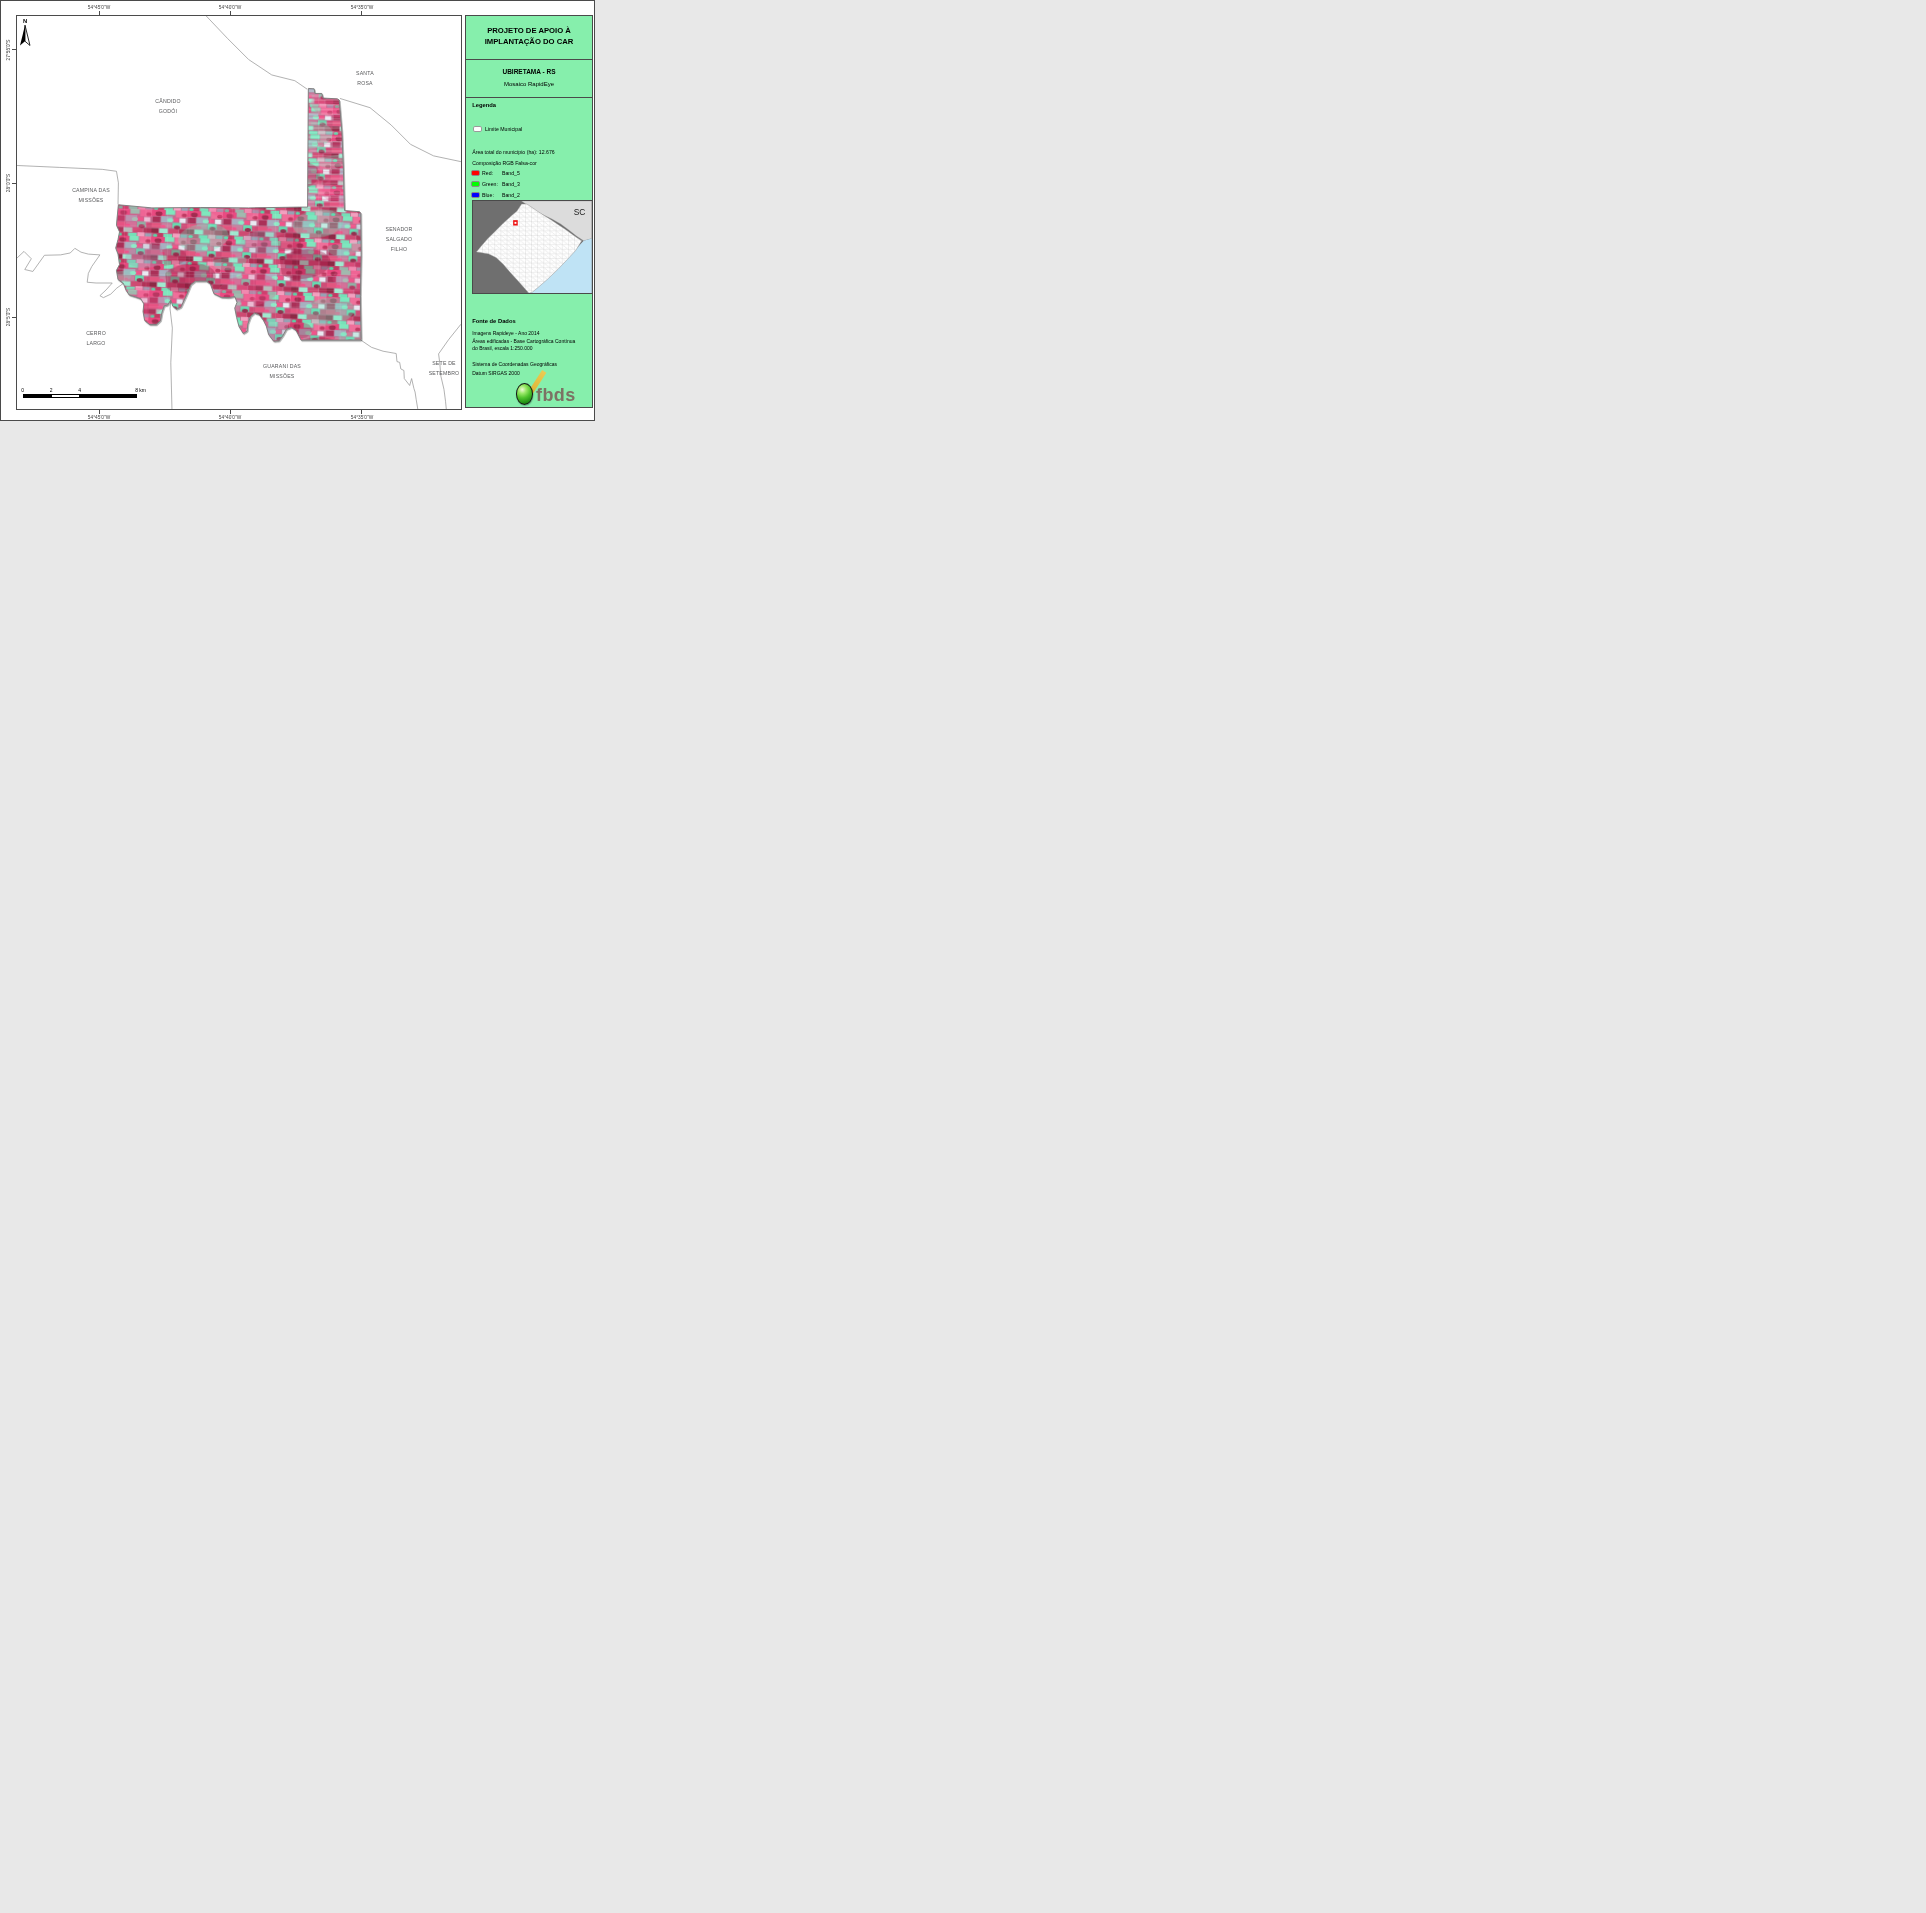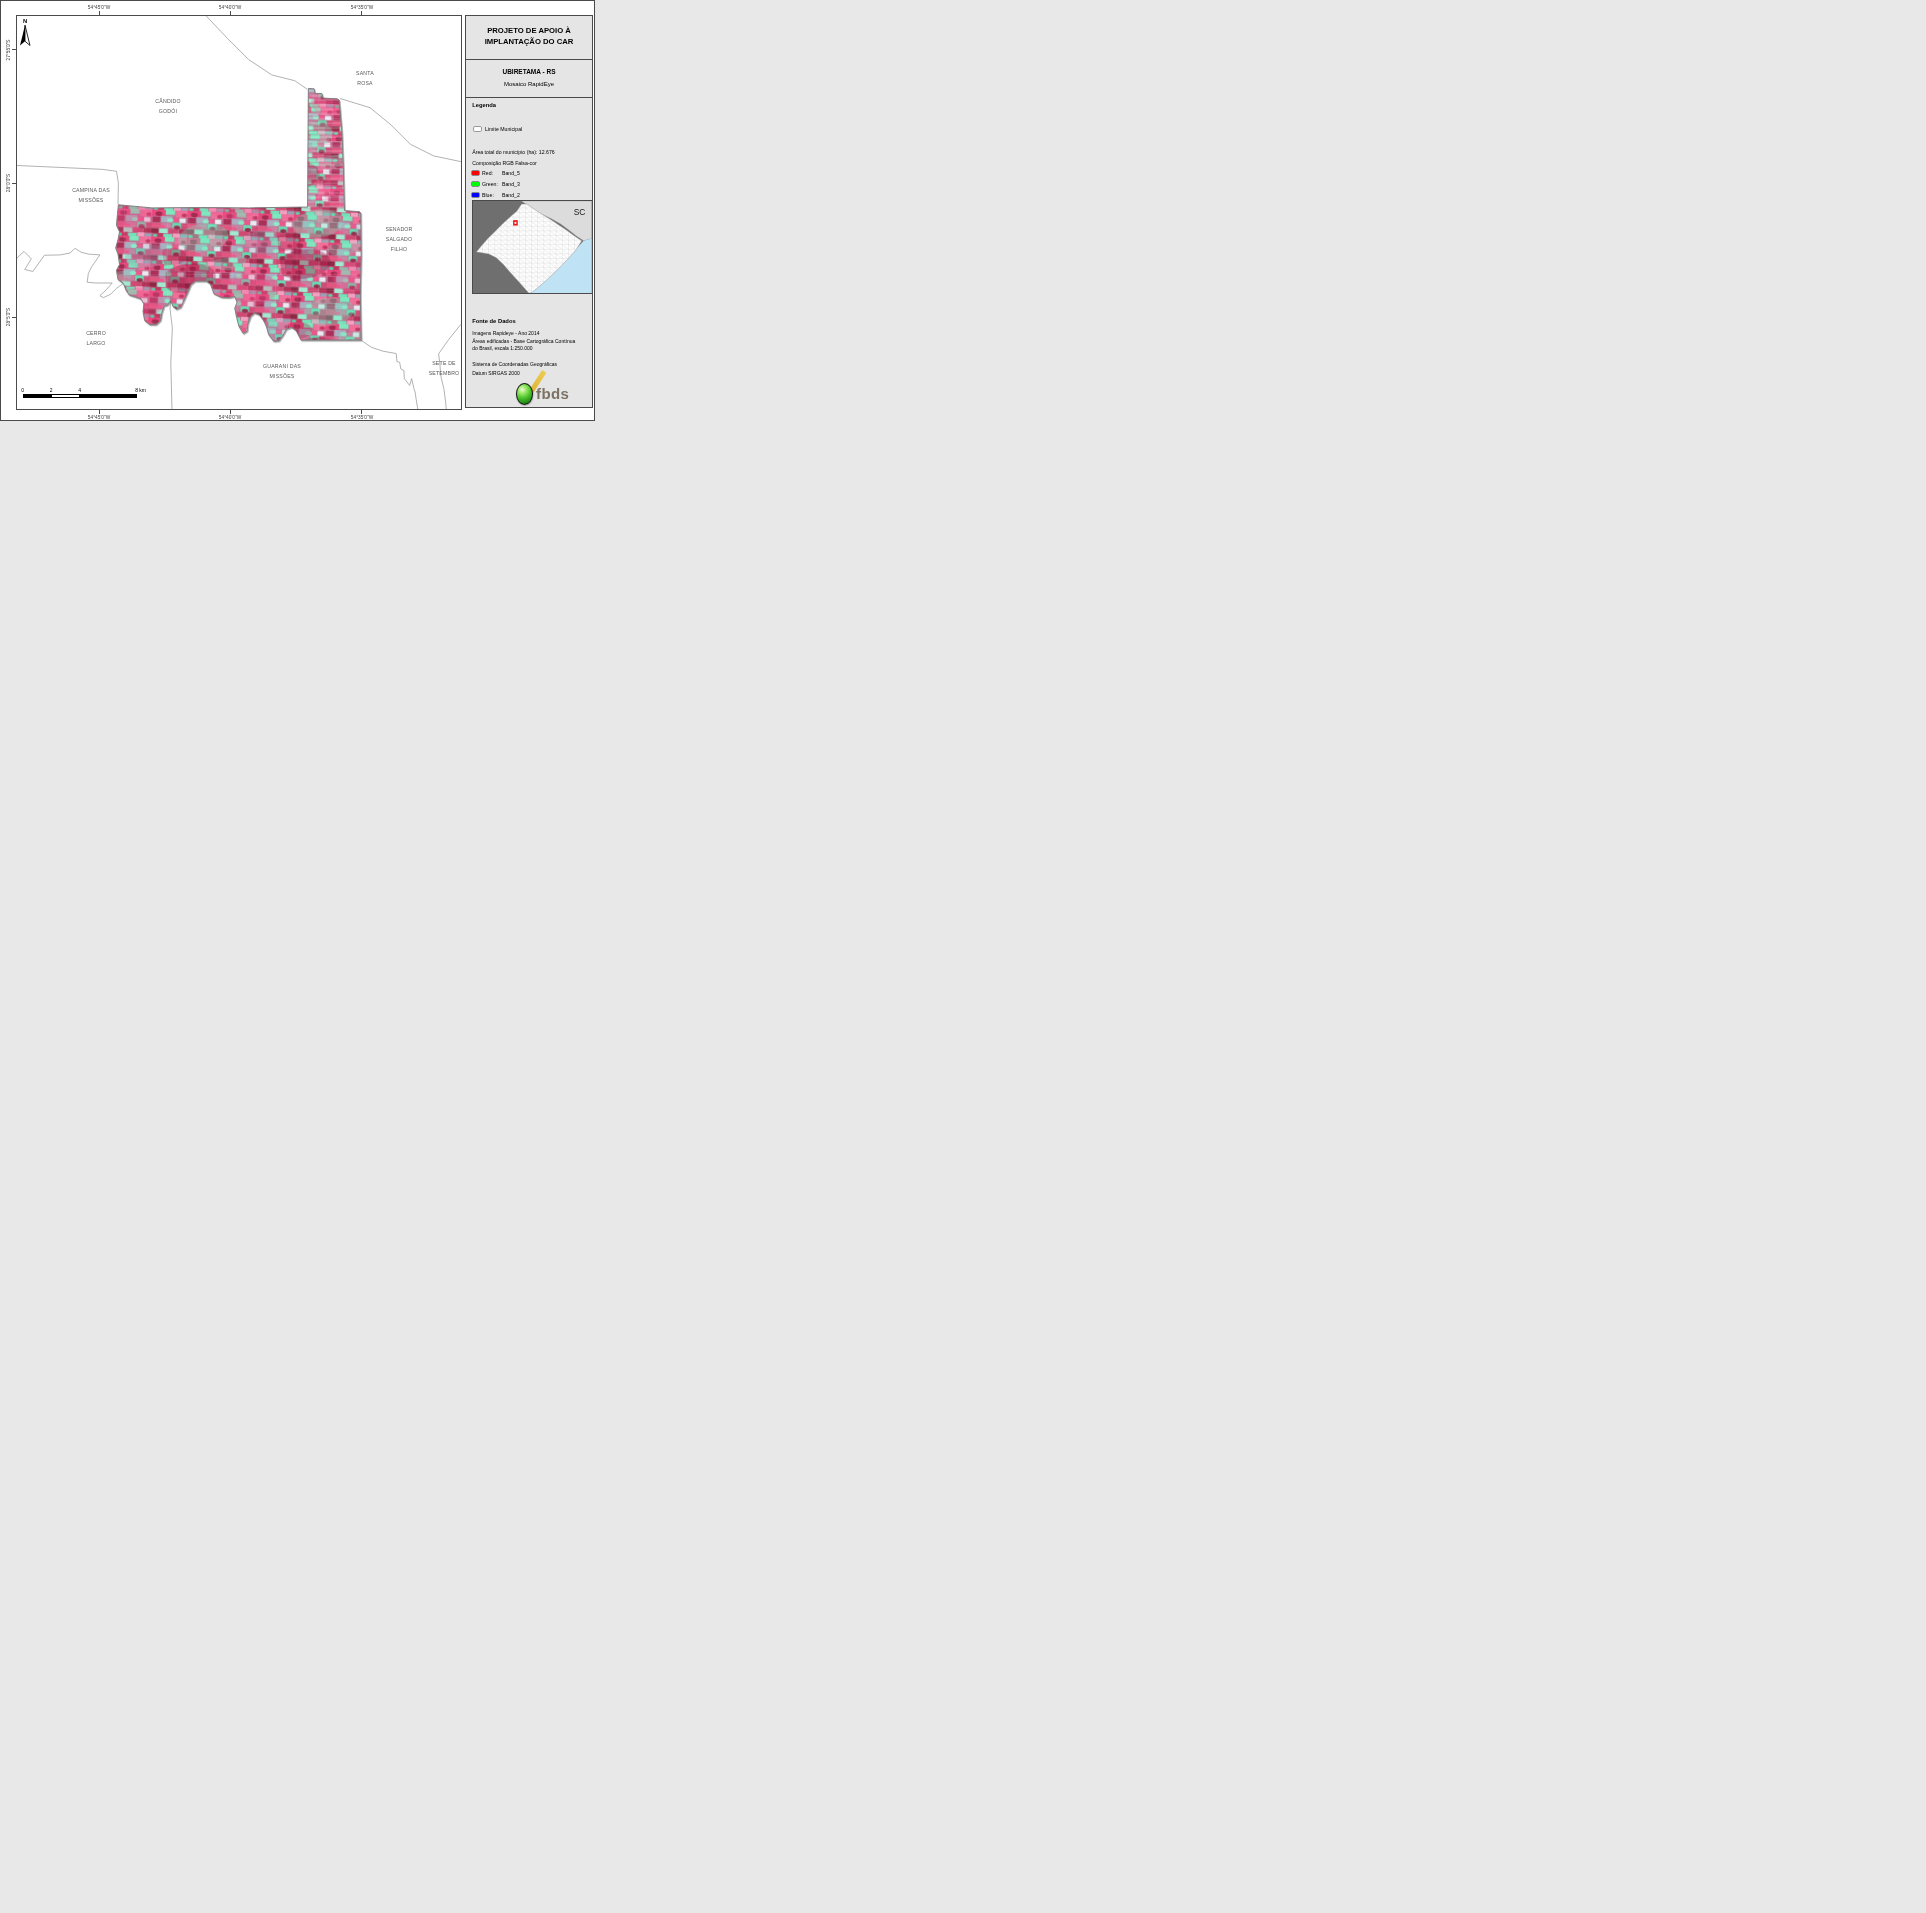--- a/index.html
+++ b/index.html
@@ -33,21 +33,21 @@
   .mlabel span{display:block;}
   
   .north{position:absolute;left:17px;top:17px;width:14px;text-align:center;}
   .north .nletter{font-size:5.8px;font-weight:bold;color:#000;}
   
   .scalebar{position:absolute;left:21.6px;top:386px;width:123px;height:15.4px;}
   .scalebar .num{position:absolute;top:0;font-size:5px;color:#000;transform:translateX(-50%);white-space:nowrap;}
   .sb-seg{position:absolute;top:7.3px;height:3.9px;box-sizing:border-box;}
   
   .panel{position:absolute;left:464px;top:14.3px;width:128px;}
-  .pbox{border:1.2px solid #4a4a4a;box-sizing:border-box;background:#e5e5e5;position:relative;}
+  .pbox{border:1.2px solid #4a4a4a;box-sizing:border-box;background:#86efac;position:relative;}
   .pbox+.pbox{margin-top:-1.2px;}
   .box-title{height:45px;text-align:center;}
   .box-title .t1{font-weight:bold;font-size:7.7px;line-height:10.4px;padding-top:10px;}
   .box-sub{height:39px;text-align:center;}
   .box-sub .muni{font-weight:bold;font-size:6.5px;padding-top:8px;}
   .box-sub .prod{font-size:6px;padding-top:5.8px;}
   .box-main{height:311px;}
   .heading{position:absolute;left:6.2px;font-weight:bold;font-size:5.8px;color:#000;}
   .item-label{position:absolute;font-size:5.2px;color:#000;white-space:nowrap;}
   .swatch{
@@ -70,21 +70,21 @@
     position:absolute;left:22.3px;top:-6.2px;width:5.4px;height:32px;
     background:linear-gradient(180deg,#eccb52,#d9ae2e);transform:rotate(33deg);
   }
   .logo .ball{
     position:absolute;left:5.4px;top:8.5px;width:17px;height:21.6px;border-radius:50%;
     background:radial-gradient(circle at 35% 28%, #eef8d8 0%, #9ce96a 22%, #4fc32c 48%, #1f8c14 78%, #0e5a0c 100%);
     border:1.2px solid #131313;box-sizing:border-box;
     box-shadow:0.4px 0.8px 1.2px rgba(0,0,0,.35);
   }
   .logo .word{
-    position:absolute;left:25px;top:10px;font-size:15px;font-weight:bold;
+    position:absolute;left:25px;top:10px;font-size:18px;font-weight:bold;
     color:#7c7264;letter-spacing:0.4px;text-align:center;
   }
 </style>
 </head>
 <body>
 
 <div class="page">
 
   <div class="map-frame">
     <svg viewBox="0 0 1152 1020">

